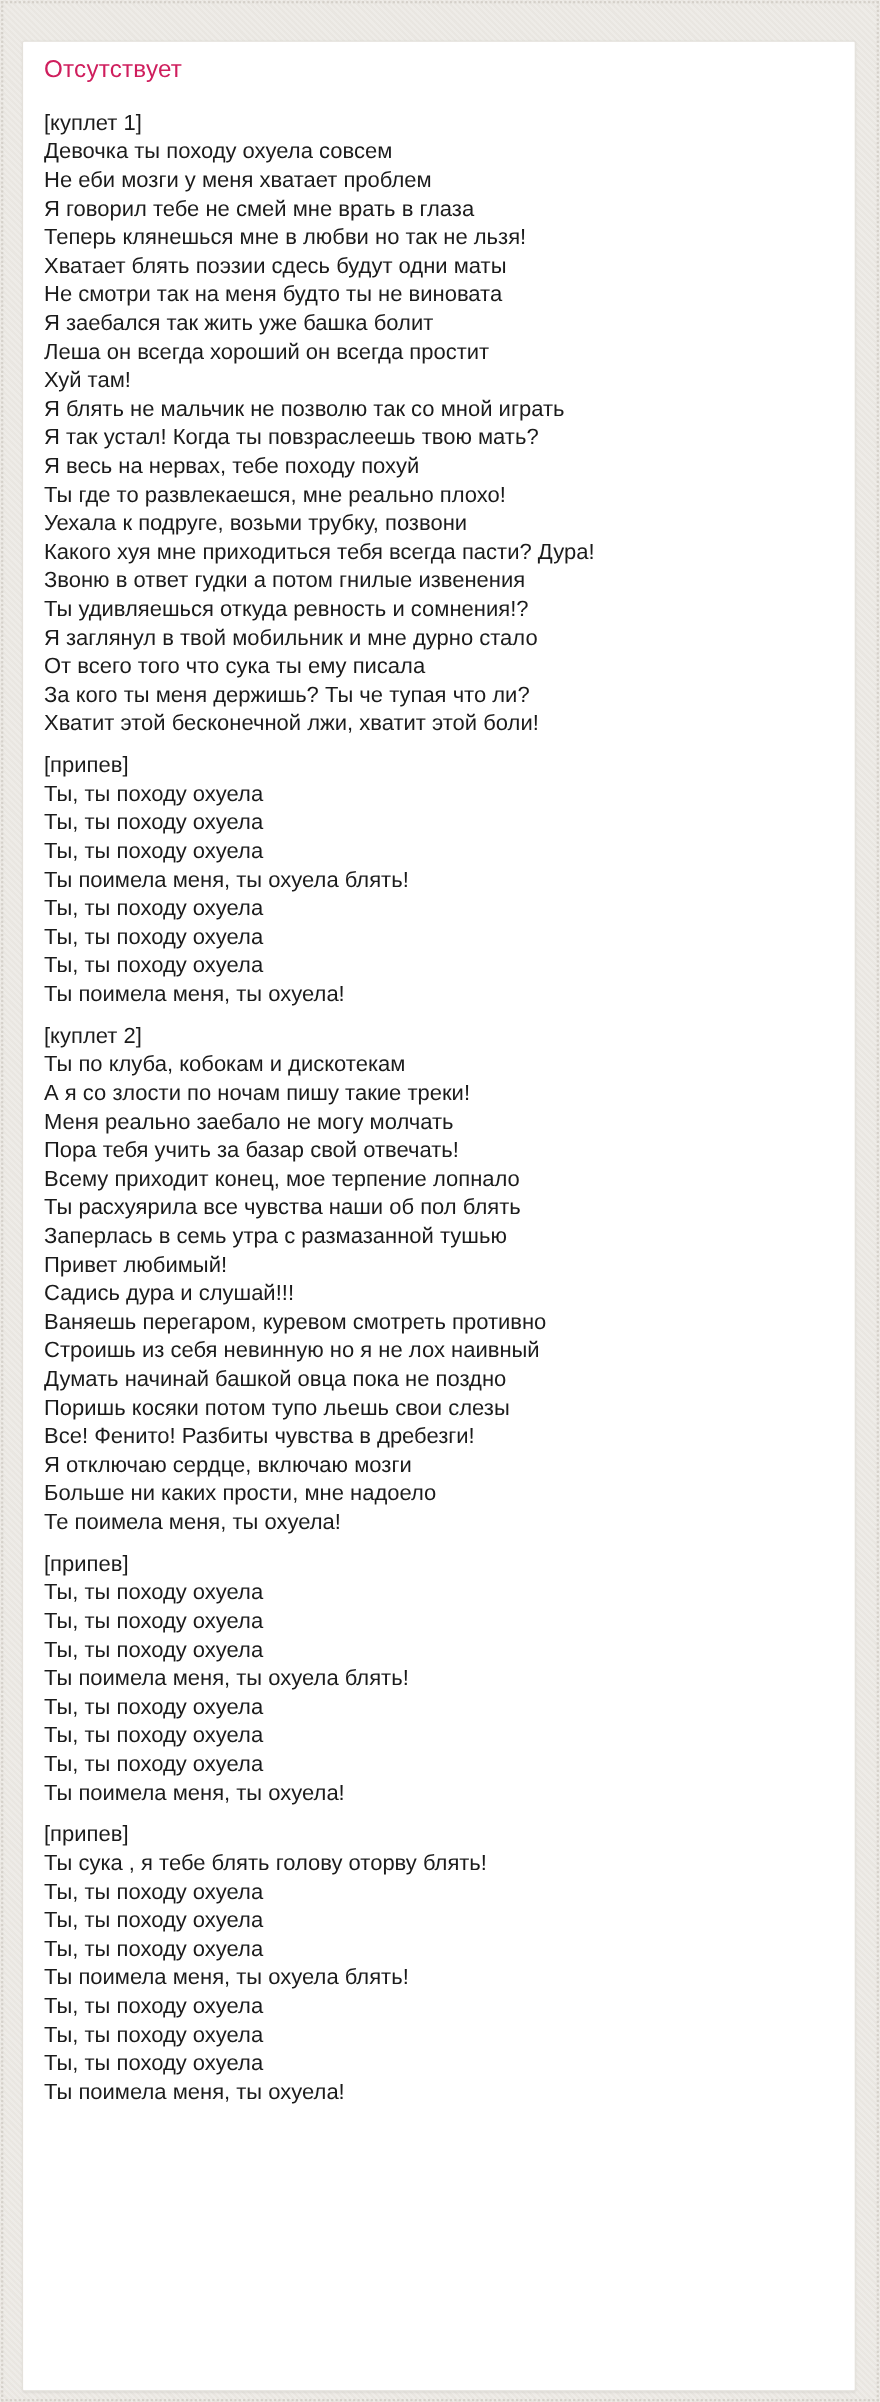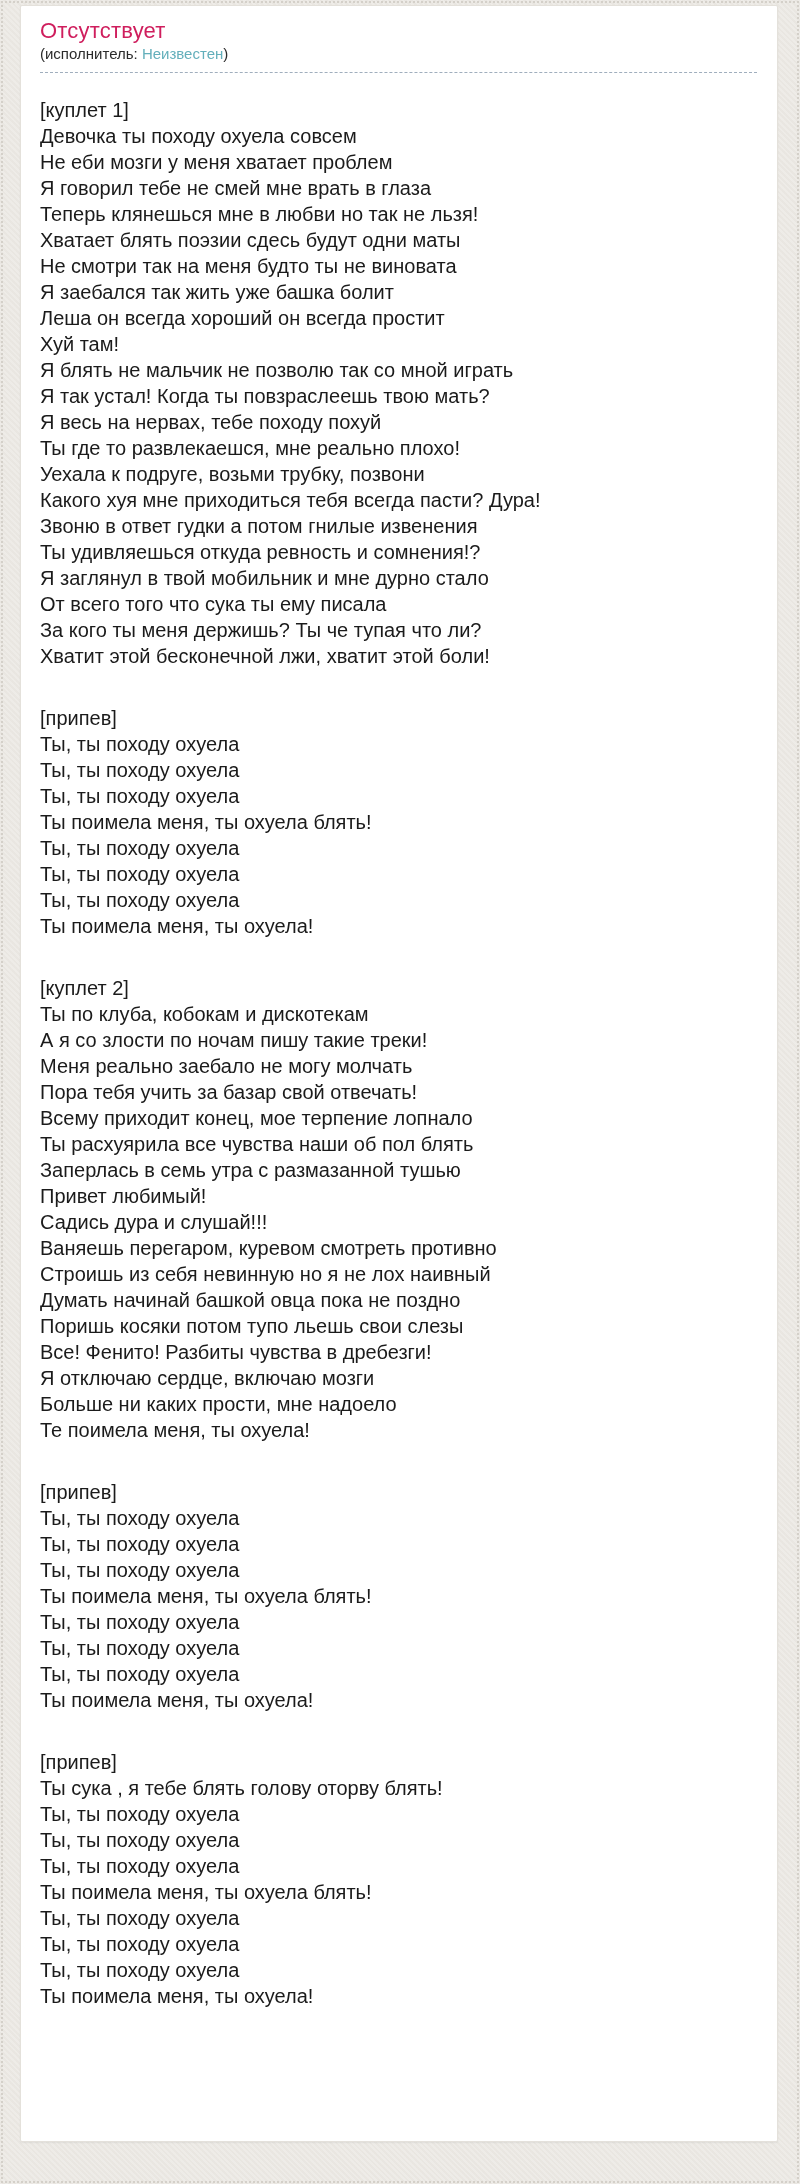--- a/index.html
+++ b/index.html
@@ -19,21 +19,21 @@
   }
   .stitch-frame {
     position: absolute;
     left: 1px; right: 1px; top: 1px; bottom: 1px;
     border: 2px dotted #d4d0c9;
     pointer-events: none;
   }
   .card {
     position: relative;
     margin: 0 22px 0 20px;
-    top: 5px;
+    top: 37px;
     background: #ffffff;
     border: 1px solid #e4e1db;
     border-radius: 2px;
     box-shadow: 0 1px 2px rgba(0,0,0,0.06);
     padding: 12px 20px 28px 19px;
     min-height: 2137px;
   }
   h1.song-title {
     margin: 0;
     padding: 0;
@@ -60,34 +60,33 @@
     margin-top: 14px;
     font-size: 20px;
     line-height: 26px;
     color: #1b1b1b;
   }
   .lyrics-section {
     white-space: pre-line;
     margin-top: 24px;
   }
   .lyrics-section + .lyrics-section {
-    margin-top: 36px;
+    margin-top: 12px;
   }
 </style>
 </head>
 <body>
 
 <div class="page">
   <div class="stitch-frame"></div>
 
   <div class="card">
 
     <h1 class="song-title">Отсутствует</h1>
 
-    <div class="artist-line"><span>(исполнитель:</span> <a class="artist-link">Неизвестен</a><span>)</span></div>
 
     <div class="lyrics">
       <div class="lyrics-section">[куплет 1]
 Девочка ты походу охуела совсем
 Не еби мозги у меня хватает проблем
 Я говорил тебе не смей мне врать в глаза
 Теперь клянешься мне в любви но так не льзя!
 Хватает блять поэзии сдесь будут одни маты
 Не смотри так на меня будто ты не виновата
 Я заебался так жить уже башка болит

